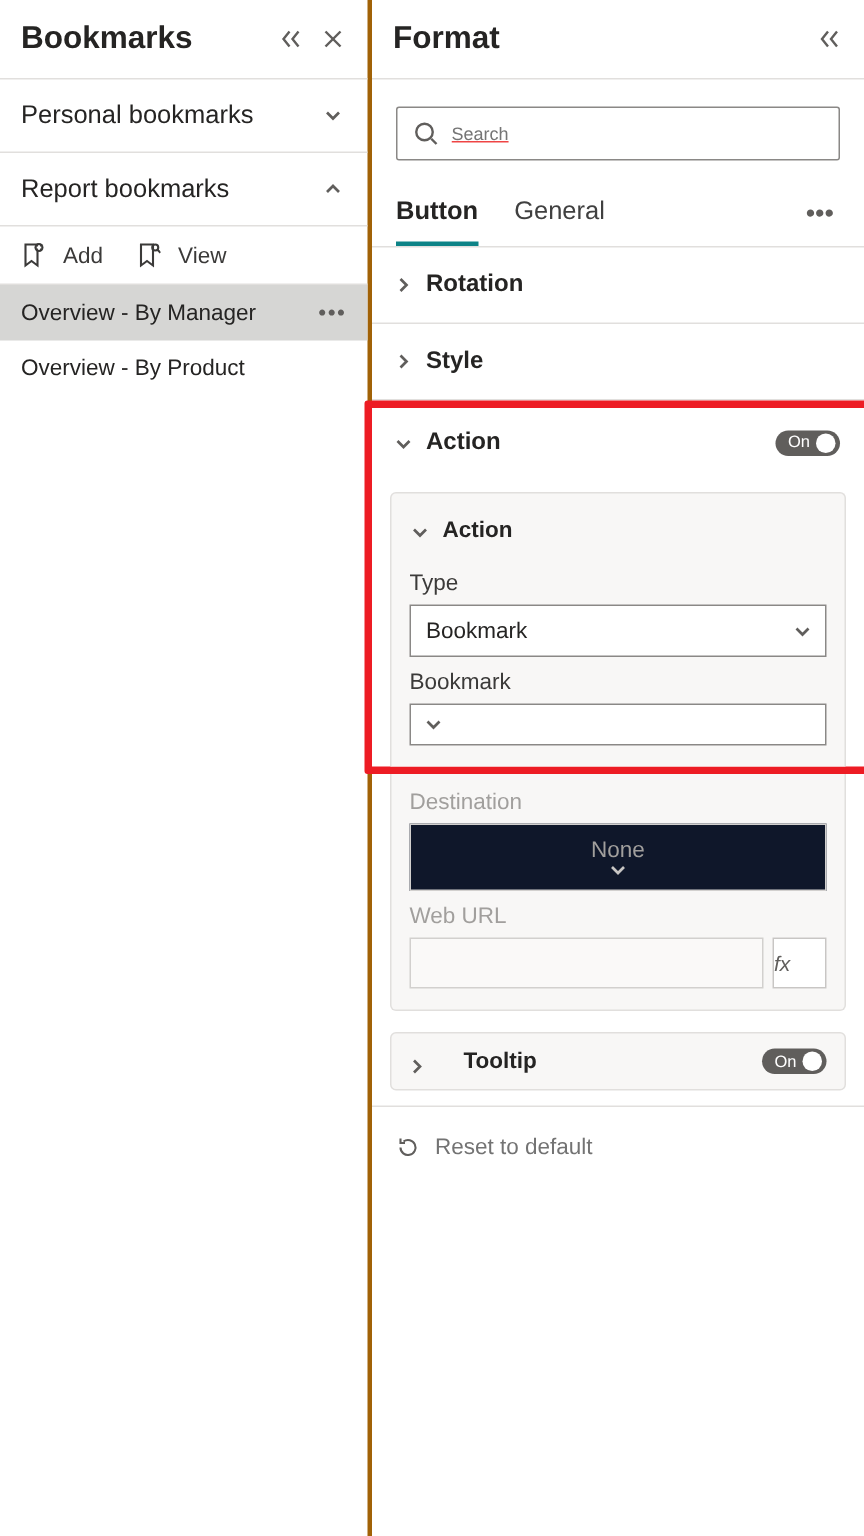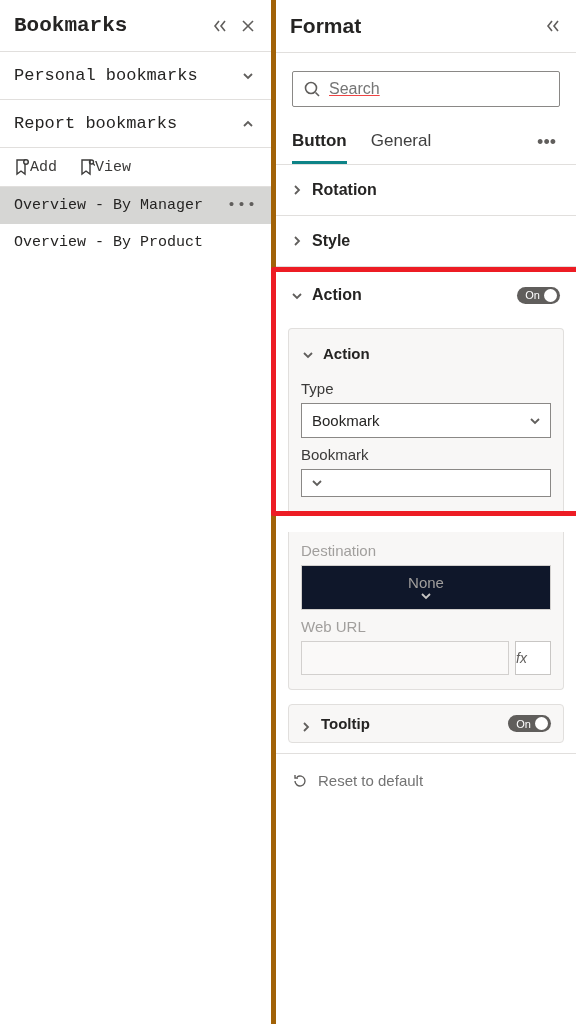--- a/index.html
+++ b/index.html
@@ -7,25 +7,24 @@
     font-family: "Segoe UI", Arial, sans-serif;
     font-size: 14px;
     color: #252423;
     background: #fff;
     width: 576px;
     height: 1024px;
     display: flex;
     overflow: hidden;
   }
   .panel-left {
-    width: 276px;
-    border-right: 5px solid #a16207;
+    width: 248px;
+    border-right: 3px solid #a16207;
     display: flex;
     flex-direction: column;
-    font-family: Liberation Mono, monospace;
   }
   .panel-right {
     flex: 1;
     display: flex;
     flex-direction: column;
     background: #fff;
     position: relative;
   }
 
   
@@ -73,21 +72,21 @@
   
   .toolbar-row {
     display: flex;
     gap: 22px;
     padding: 10px 14px;
     border-bottom: 1px solid #e1dfdd;
   }
   .toolbar-btn {
     display: inline-flex;
     align-items: center;
-    gap: 0;
+    gap: 12px;
     font-size: 15px;
     color: #3b3a39;
     cursor: pointer;
   }
 
   
   .bookmark-item {
     display: flex;
     align-items: center;
     justify-content: space-between;
@@ -113,21 +112,21 @@
     align-items: center;
     gap: 8px;
     width: 100%;
     border: 1px solid #8a8886;
     padding: 8px 10px;
     border-radius: 2px;
   }
   .search-box input {
     border: none;
     outline: none;
-    font-size: 16px;
+    font-size: 12px;
     width: 100%;
     color: #ef4444;
     text-decoration: underline;
   }
 
   
   .tabs-row {
     display: flex;
     align-items: center;
     justify-content: space-between;
@@ -297,21 +296,21 @@
     border-radius: 4px;
     background: #f8f7f6;
     padding: 10px 12px;
     display: flex;
     align-items: center;
     justify-content: space-between;
   }
   .tooltip-left {
     display: flex;
     align-items: flex-end;
-    gap: 8px;
+    gap: 24px;
     font-size: 15px;
     font-weight: 600;
     color: #252423;
   }
 
   
   .reset-row {
     display: flex;
     align-items: center;
     gap: 10px;
@@ -492,21 +491,21 @@
       <div class="select">
         <span class="caret">
           <svg width="10" height="10" viewBox="0 0 10 10" fill="none" stroke="#605e5c" stroke-width="1.8">
               <path d="M1 3 L5 7 L9 3"></path>
             </svg>
         </span>
       </div>
     </div>
   </div>
 
-  <div class="card" style="margin-top:16px;border-top:none;border-top-left-radius:0;border-top-right-radius:0;padding-top:2px;">
+  <div class="card" style="margin-top:0;border-top:none;border-top-left-radius:0;border-top-right-radius:0;padding-top:2px;">
       <div class="field-label disabled">Destination</div>
       <div class="select disabled">
         <span>None</span>
         <span class="caret">
           <svg width="10" height="10" viewBox="0 0 10 10" fill="none" stroke="#c8c6c4" stroke-width="1.8">
             <path d="M1 3 L5 7 L9 3"></path>
           </svg>
         </span>
       </div>
 

